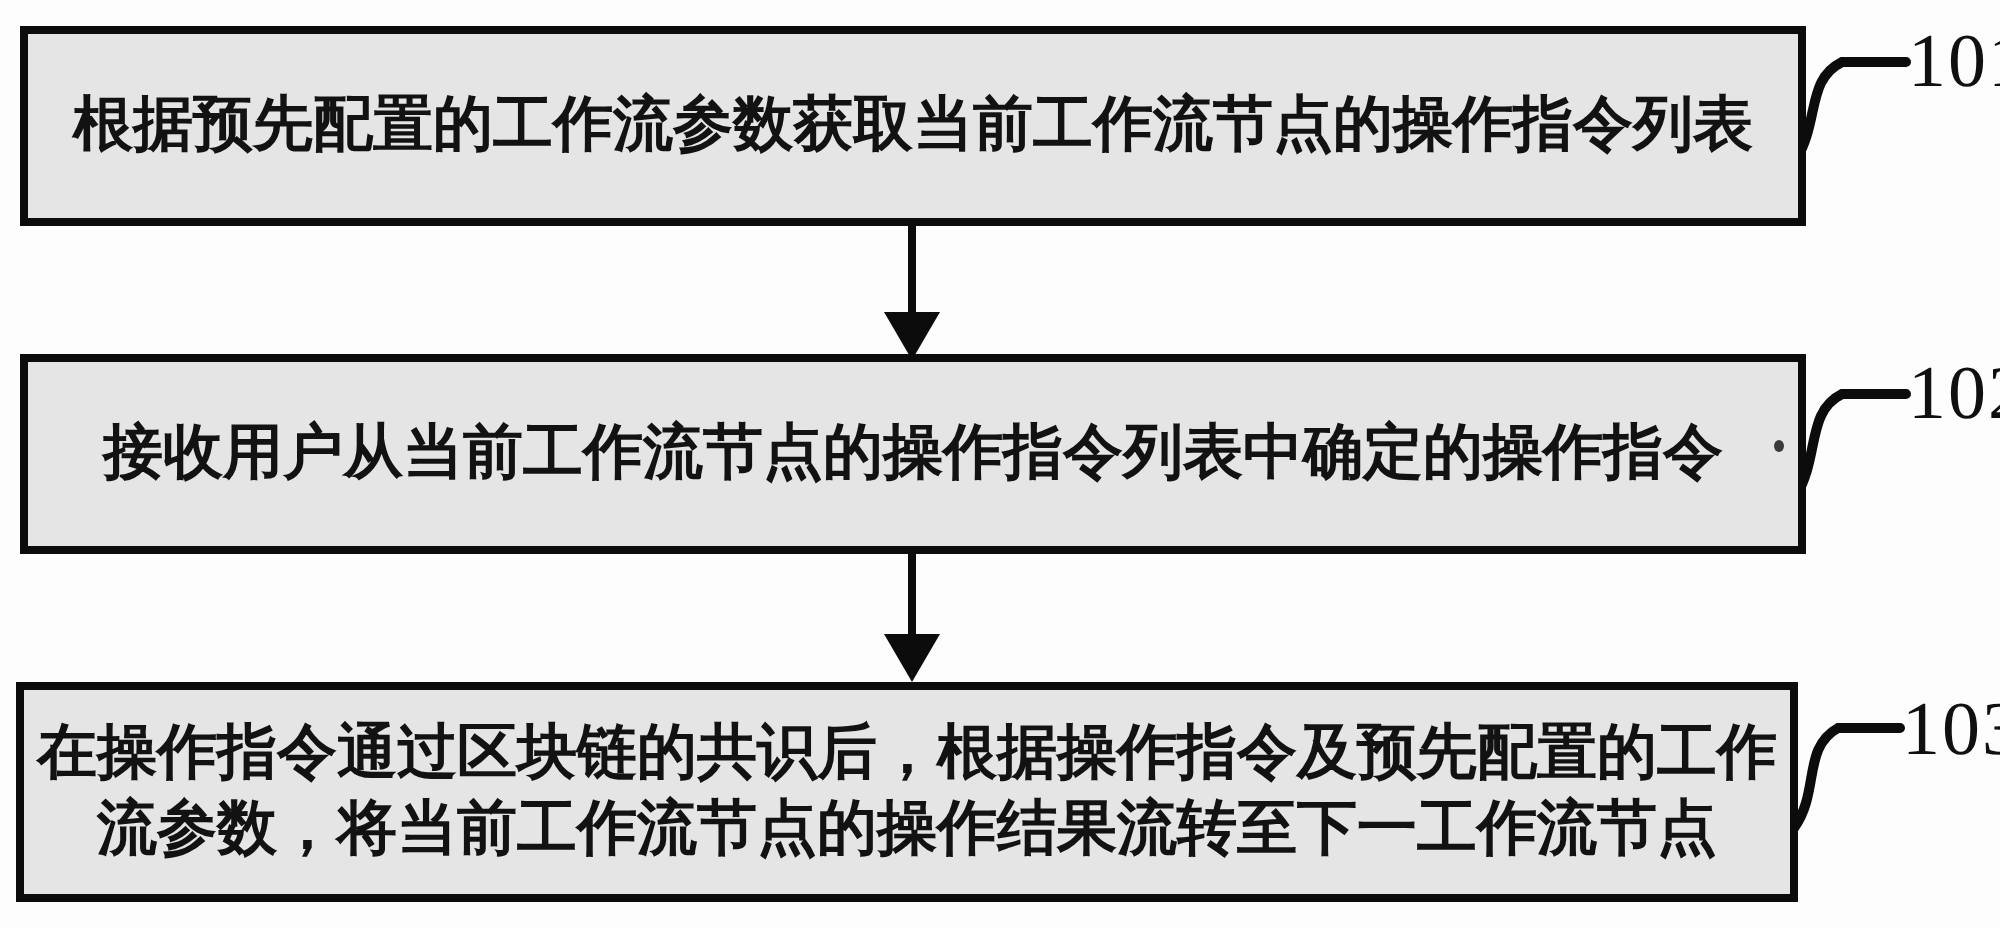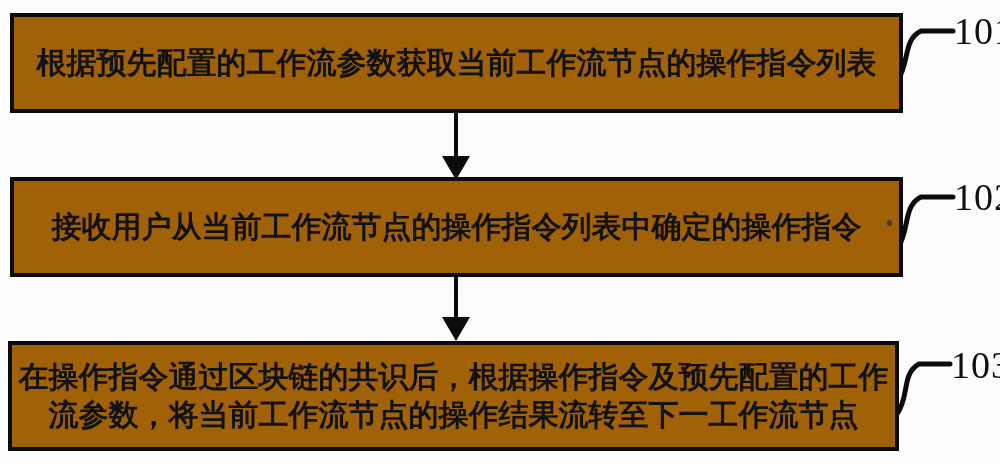--- a/index.html
+++ b/index.html
@@ -20,21 +20,21 @@
     left: 0;
     top: 0;
     width: 1000px;
     height: 464px;
     pointer-events: none;
   }
   .flow-box {
     position: absolute;
     box-sizing: border-box;
     border: 4px solid #0c0c0c;
-    background: #a16207;
+    background: #e5e5e5;
     display: flex;
     align-items: center;
     justify-content: flex-end;
   }
   .flow-box .step-text {
     display: block;
     width: 100%;
     text-align: center;
     white-space: pre-line;
     font-size: 30px;

